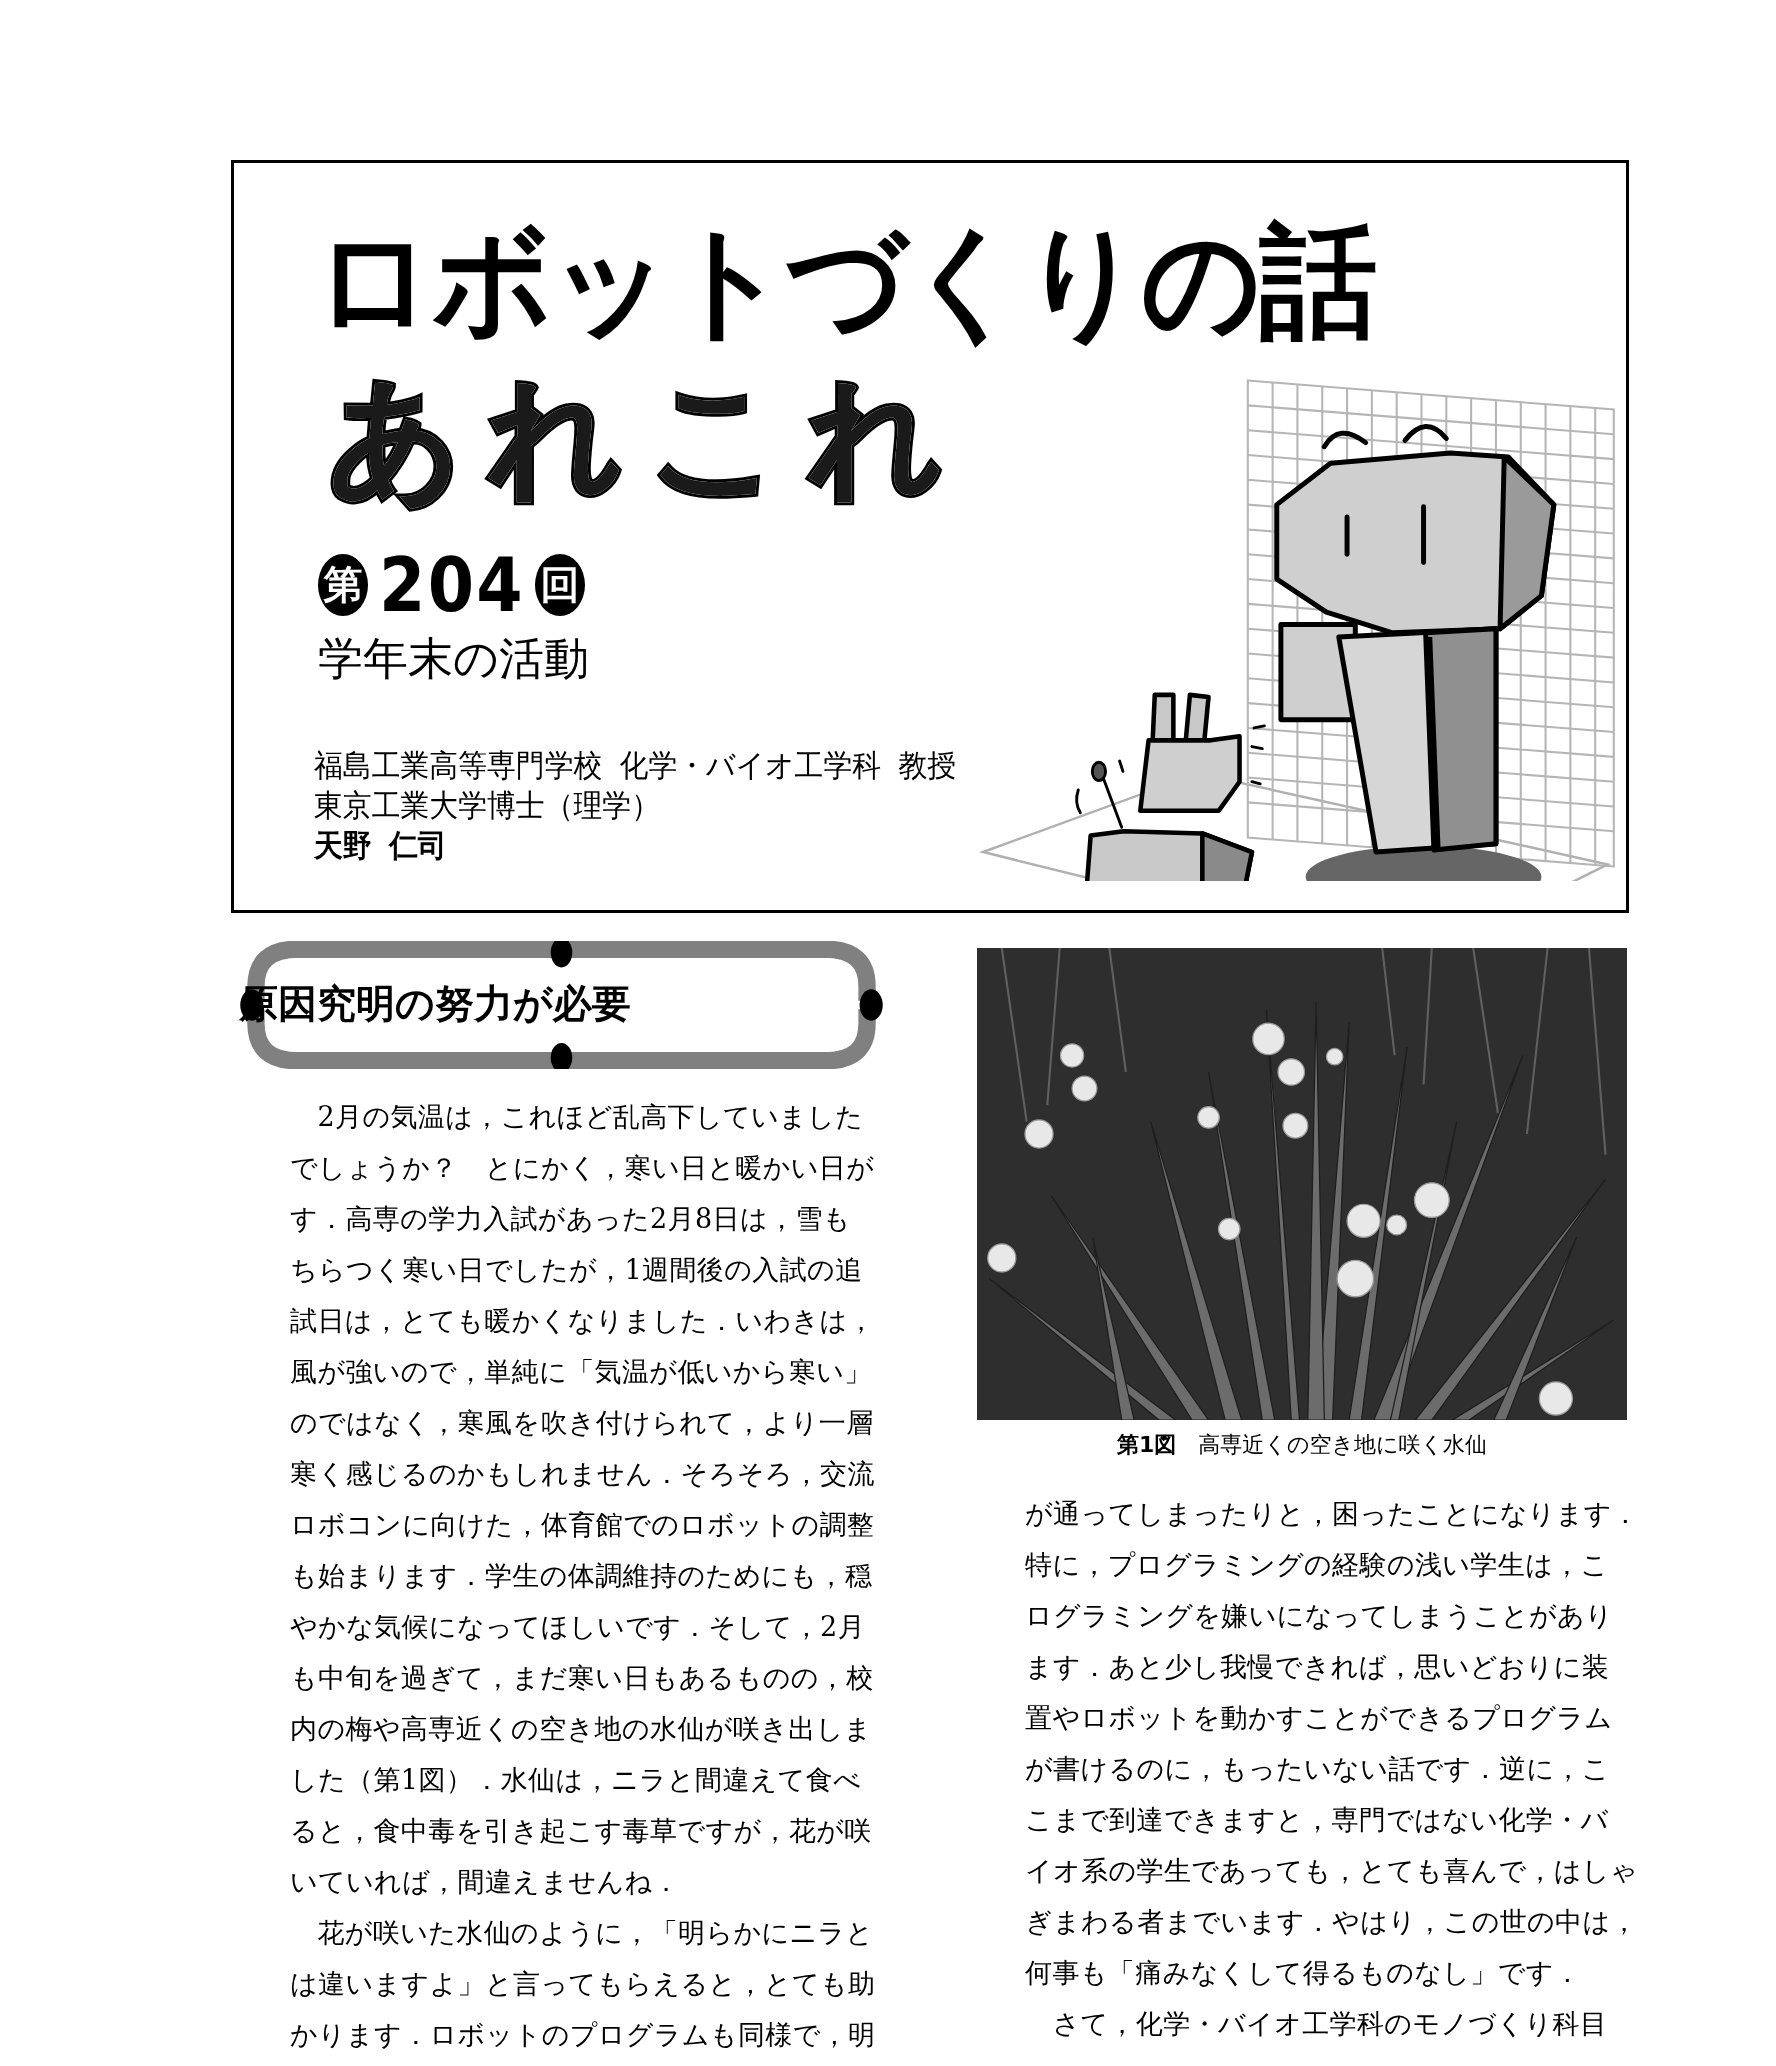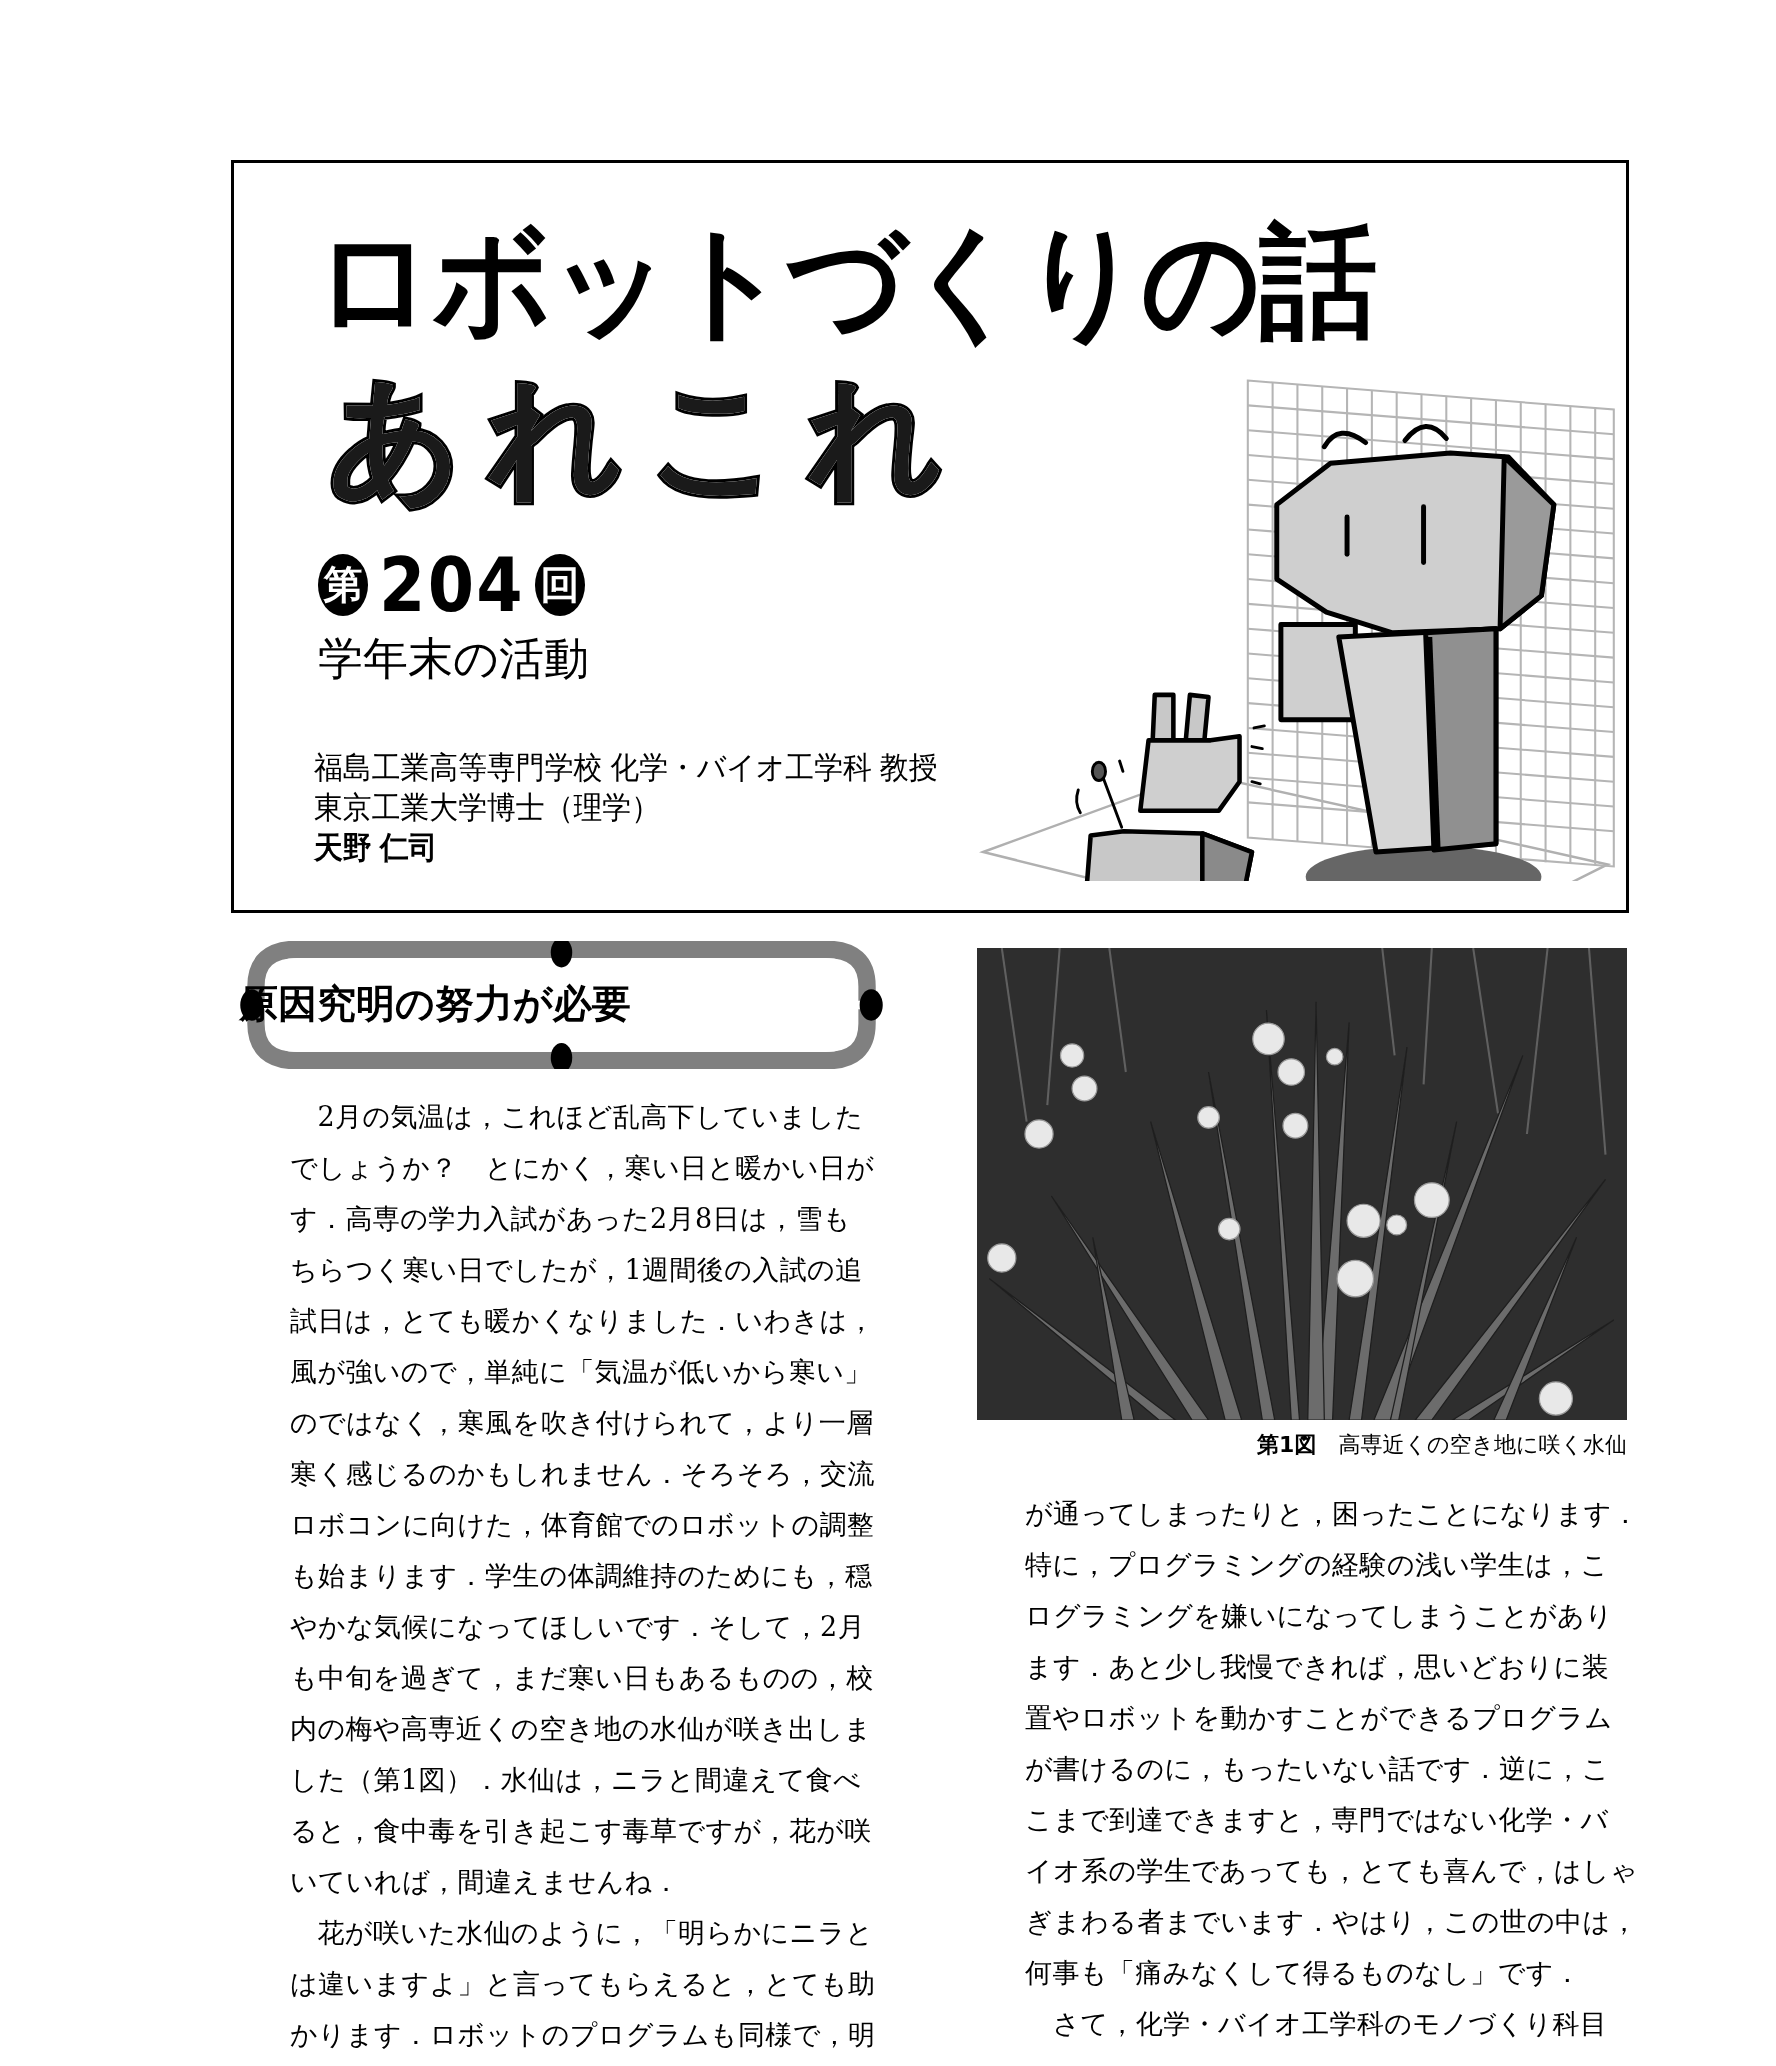--- a/index.html
+++ b/index.html
@@ -15,42 +15,42 @@
                font-size:132px; line-height:149px; letter-spacing:25px; color:#111; white-space:nowrap;
                -webkit-text-stroke:5.8px #000; paint-order:stroke fill;margin-left:10px; }
   #title-sub span.inner { color:#1a1a1a; text-shadow: 0 0 0 #fff; }
   #episode { left:318px; top:550px; height:70px; display:flex; align-items:center; gap:2.5px; }
   .ep-circle { width:50px; height:62px; border-radius:50%; background:#000; color:#fff; display:flex;
                align-items:center; justify-content:center; font-family:"DejaVu Sans","Liberation Sans",sans-serif;
                font-weight:bold; font-size:39px; }
   .ep-num { font-family:"DejaVu Sans","Liberation Sans",sans-serif; font-weight:900; font-size:74px; line-height:70px;
             letter-spacing:2.5px; transform:scaleX(0.9); transform-origin:center; }
   #subtitle { left:318px; top:636px; font-family:Liberation Mono, monospace; font-size:45px; line-height:54px; }
-  #affiliation { left:314px; top:748px; font-family:Liberation Sans, sans-serif; font-size:31px; line-height:40px; }
+  #affiliation { left:314px; top:748px; font-family:Liberation Mono, monospace; font-size:31px; line-height:40px; }
   #affiliation div { white-space:nowrap; transform:scaleX(0.93); transform-origin:left; }
   #author { font-weight:bold; }
 
   
   #illustration { left:979px; top:364px; width:641px; height:517px; }
 
   
   #section-heading { left:239px; top:941px; width:645px; height:128px; }
   #section-heading-text { left:239px; top:979px; width:645px; text-align:left;
                           font-family:"DejaVu Sans","Liberation Sans",sans-serif; font-weight:bold; font-size:39px; line-height:50px; }
 
   
   .col { font-size:27px; line-height:51px; text-align:justify; }
   .line { white-space:nowrap; display:block; height:51px; overflow:visible; letter-spacing:0.4px;margin-left:48px; }
   #col-left { left:242px; top:1091px; width:638px; }
   #col-right { left:977px; top:1488px; width:651px; }
   .bold { font-family:"DejaVu Sans","Liberation Sans",sans-serif; font-weight:bold; }
 
   
   #photo { left:977px; top:948px; width:650px; height:472px; background:#3a3a3a; overflow:hidden; }
-  #caption { left:977px; top:1428px; width:650px; text-align:right; font-size:22px; line-height:33px; }
+  #caption { left:977px; top:1428px; width:650px; text-align:center; font-size:22px; line-height:33px; }
 </style>
 </head>
 <body>
 
 <div id="header-box" class="abs"></div>
 
 <div id="title-main" class="abs">ロボットづくりの話</div>
 
 <div id="title-sub" class="abs">
   <span class="inner">あれこれ</span>

